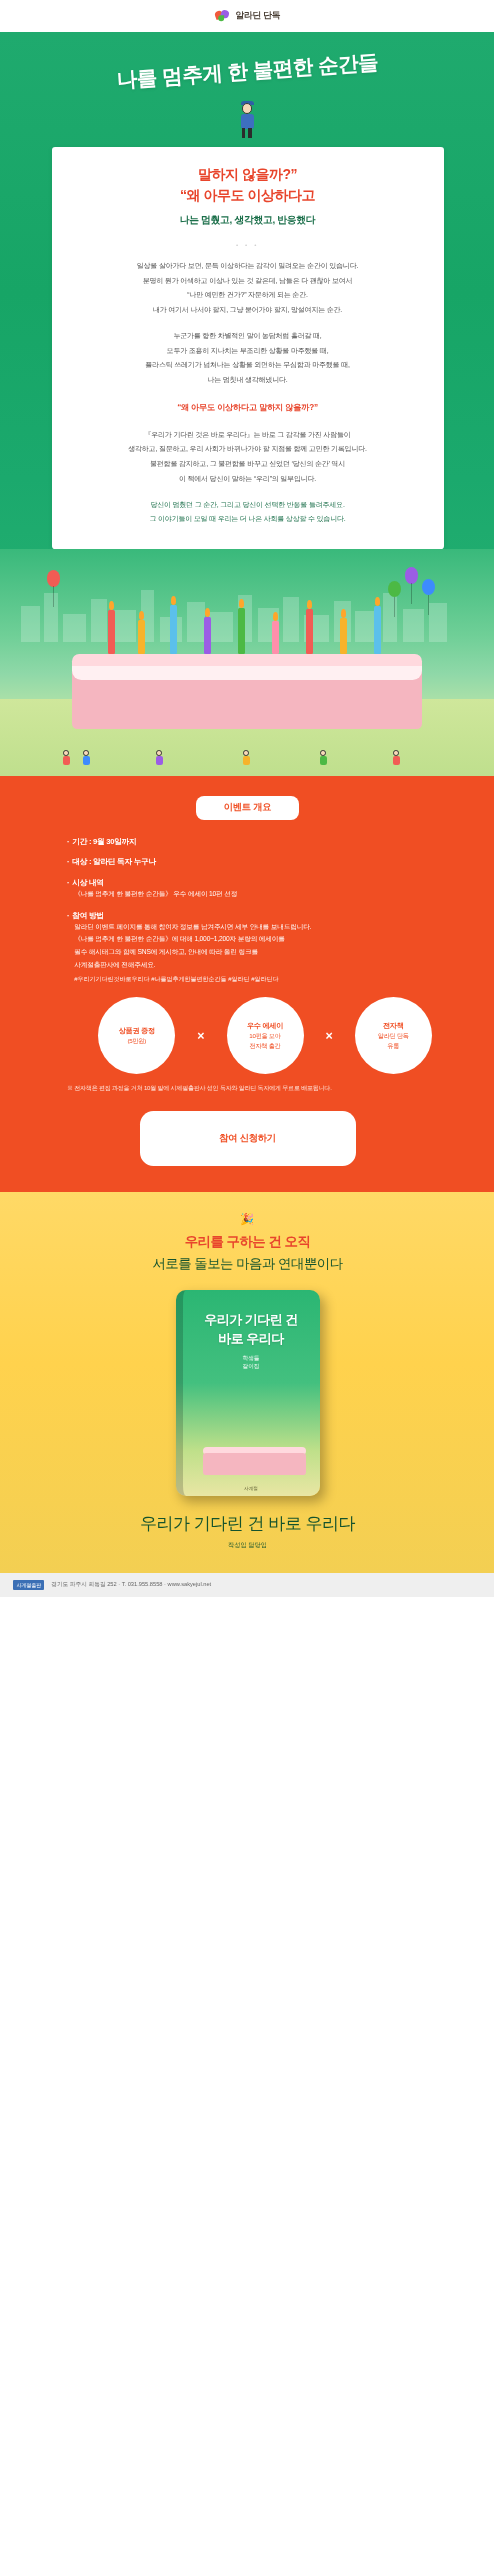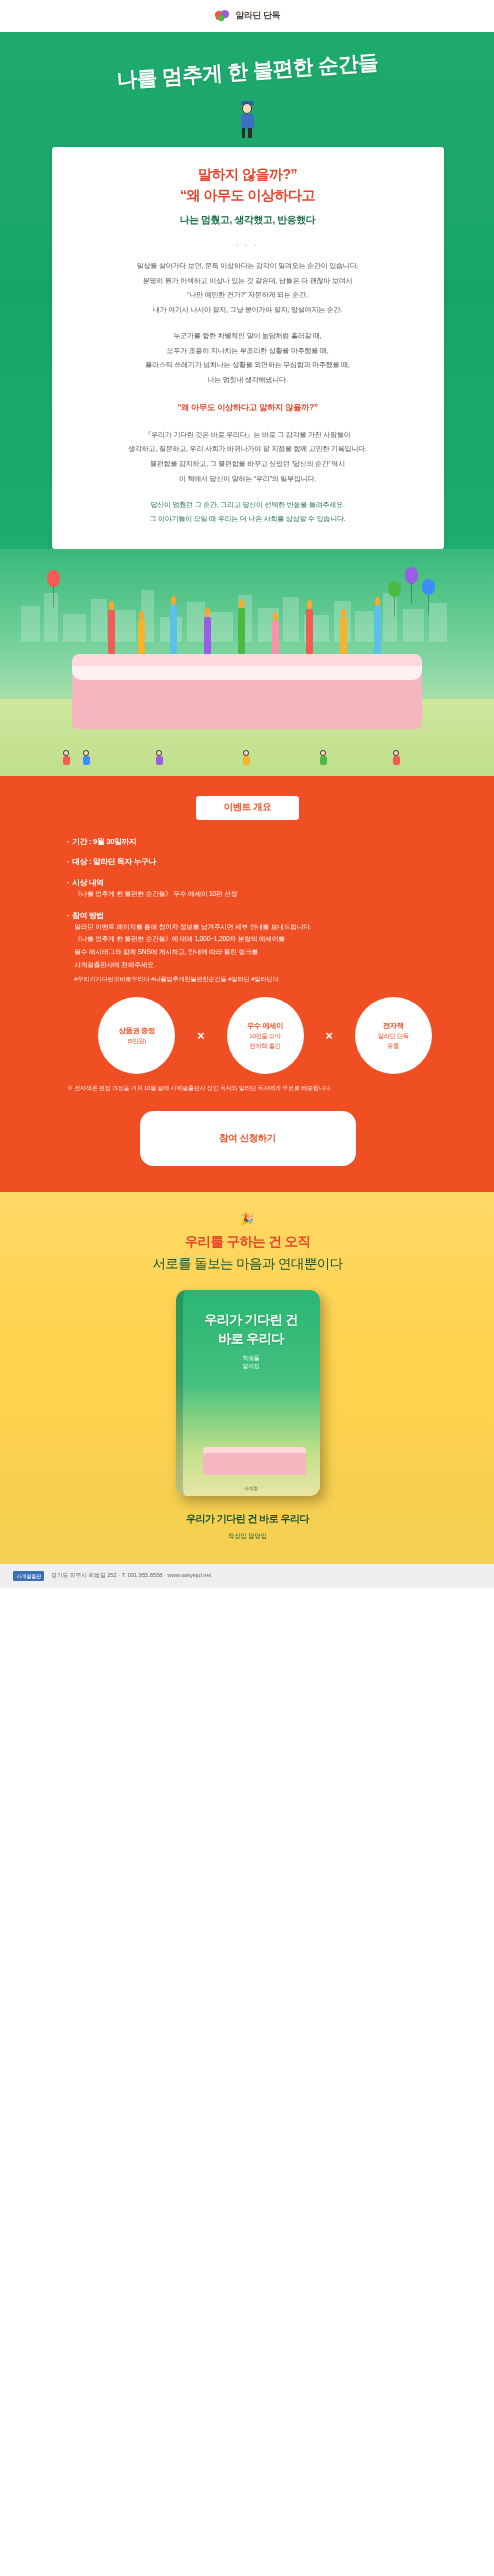--- a/index.html
+++ b/index.html
@@ -116,21 +116,21 @@
   .fig .h { width: 5.7px; height: 5.7px; border-radius: 50%; background: #f7d9b8; position:absolute; left:1px; top:0; border:0.8px solid #333; }
   .fig .b { width: 7.2px; height: 9.3px; border-radius: 2.1px; position:absolute; left:0.5px; top: 6.2px; }
 
   
   .event {
     background: #f04e23; padding: 20.6px 0 26px 0;
   }
   .event-badge {
     display:block; width: 103px; margin: 0 auto 17.5px auto;
     background: #ffffff; color: #f04e23; font-weight: bold; font-size: 9.3px;
-    text-align:center; padding: 5.2px 0; border-radius: 3px; letter-spacing: -0.3px;
+    text-align:center; padding: 5.2px 0; border-radius: 8px; letter-spacing: -0.3px;
   }
   .event-list { width: 361px; margin: 0 auto; color: #ffffff; }
   .e-item { margin-bottom: 10.3px; }
   .e-label { font-size: 7.7px; font-weight: bold; letter-spacing: -0.3px; }
   .e-label:before { content: "·"; margin-right: 3.1px; }
   .e-sub { font-size: 6.7px; line-height: 1.9; margin-left: 7.2px; letter-spacing: -0.2px; }
   .e-tags { font-size: 6px; margin-left: 7.2px; margin-top: 3.1px; opacity: 0.95; }
 
   .prize-row {
     display: flex; align-items: center; justify-content: center; gap: 22px;
@@ -179,21 +179,21 @@
   .cover-authors { color: #ffffff; font-size: 5.7px; margin-top: 6.2px; opacity: 0.95; }
   .cover-cake {
     position:absolute; bottom: 21.6px; left: 20.6px; width: 103px; height: 21.6px;
     background: #f5b6c0; border-radius: 3.1px;
   }
   .cover-cake2 {
     position:absolute; bottom: 41px; left: 20.6px; width: 103px; height: 8.2px;
     background: #ffd9de; border-radius: 4.1px;
   }
   .cover-pub { position:absolute; bottom: 5.2px; width: 100%; text-align:center; font-size: 4.6px; color: #5a5a2f; }
-  .book-foot1 { color: #14532d; font-size: 10px; font-weight: bold; letter-spacing: -0.5px; }
+  .book-foot1 { color: #14532d; font-size: 17px; font-weight: normal; letter-spacing: -0.5px; }
   .book-foot2 { color: #14532d; font-size: 6.2px; margin-top: 6.2px; }
 
   
   .footer {
     background: #efefef; height: 24px; display:flex; align-items:center; gap: 7.2px;
     padding: 0 13.4px; font-size: 5.7px; color: #666;
   }
   .footer-logo {
     background: #3b6fb5; color:#fff; font-size: 5.2px; padding: 1.5px 3.1px; border-radius: 1px; letter-spacing: -0.3px;
   }

